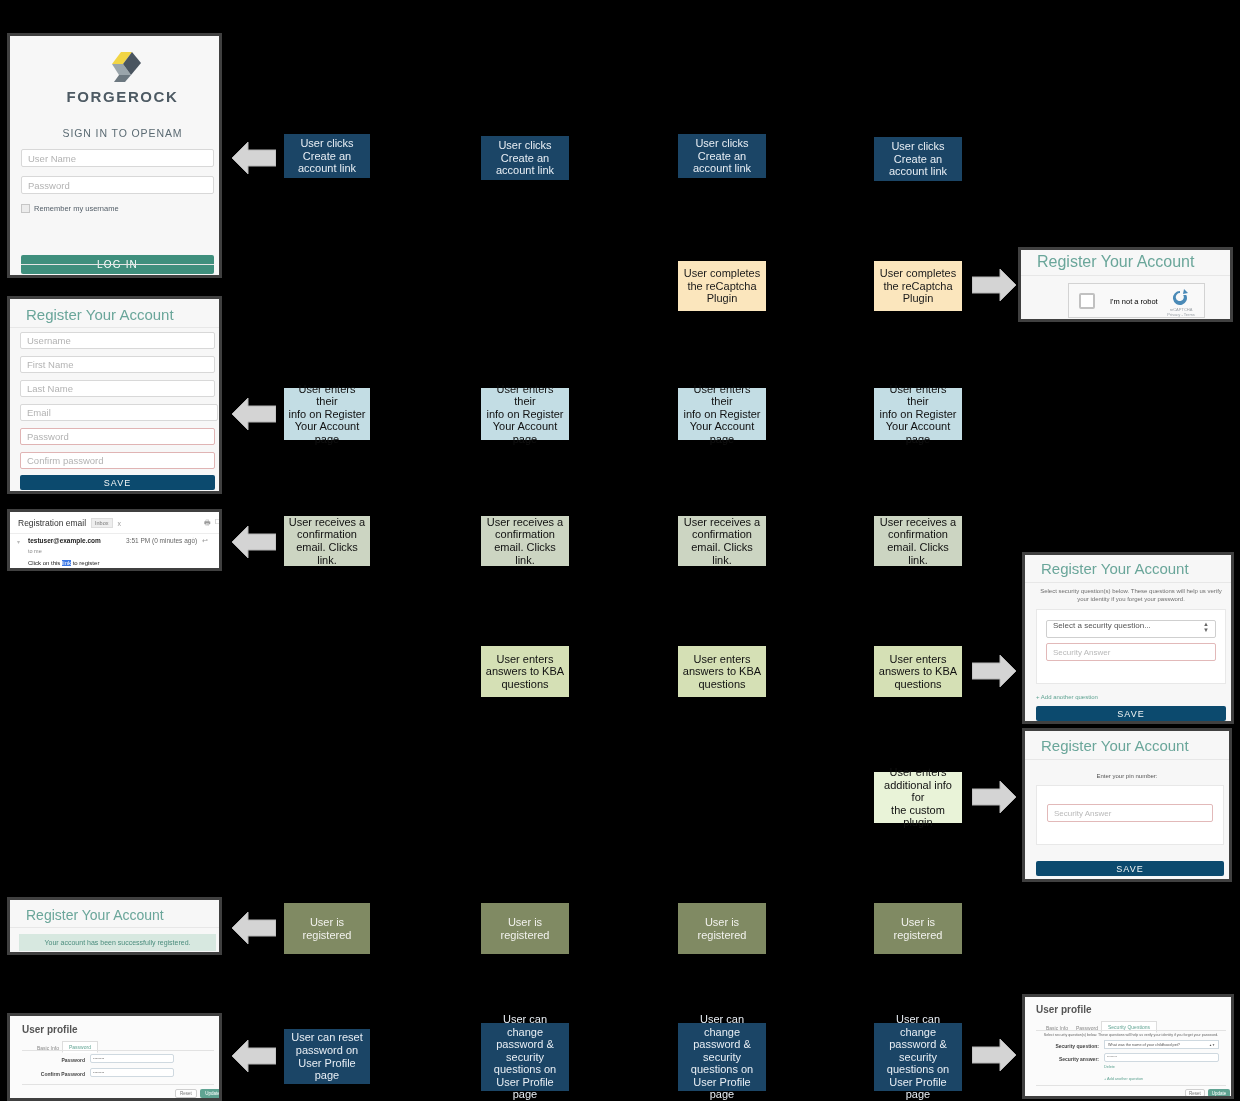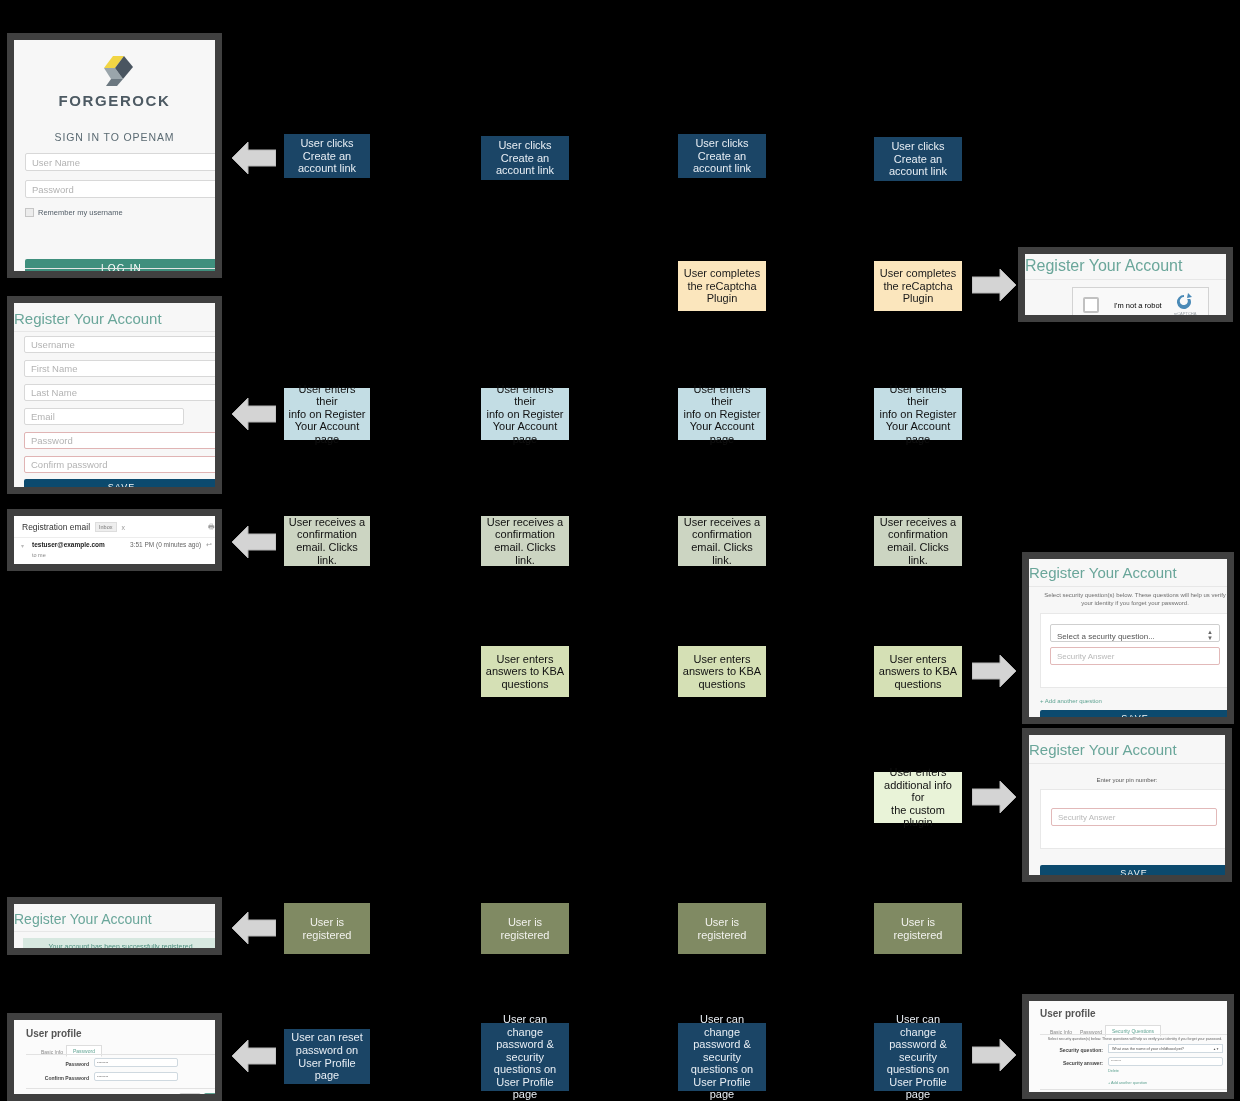--- a/index.html
+++ b/index.html
@@ -14,21 +14,21 @@
   .step.lblue{background:#c3dde4;color:#111;}
   .step.sage{background:#ccd5c2;color:#111;}
   .step.kba{background:#d5e0b5;color:#111;}
   .step.kbalight{background:#e9f3d8;color:#111;}
   .step.olive{background:#808a63;color:#f2f2ee;}
 
   
   .arrow{display:block;}
 
   
-  .panel{background:#fff;border:7px solid #404040;overflow:hidden;}
+  .panel{background:#fff;border:3px solid #404040;overflow:hidden;padding-left:16px;}
 
   
   #login-card{background:#f7f7f7;}
   .lg-logo-wrap{display:flex;flex-direction:column;align-items:center;padding-top:14px;}
   .lg-mark{width:44px;height:34px;position:relative;}
   .lg-word{font-size:15px;font-weight:bold;letter-spacing:1.6px;color:#4d5a63;margin-top:4px;}
   .lg-sign{text-align:center;font-size:10.5px;color:#5a6a72;letter-spacing:.9px;margin-top:22px;}
   .field{background:#fff;border:1px solid #d8d8d8;border-radius:2px;color:#b3b3b3;
          font-size:9.5px;display:flex;align-items:center;padding-left:6px;}
   .field.err{border-color:#e0b4b4;}
@@ -45,21 +45,21 @@
 
   
   .eml{background:#fff;font-size:6.5px;color:#333;}
   .eml-sub{font-size:8.5px;color:#333;}
   .eml-tag{font-size:5.5px;background:#eee;border:1px solid #ddd;color:#777;padding:1px 3px;}
   .eml-ic{color:#9a9a9a;font-size:7px;}
 
   
   .kba-desc{font-size:6px;color:#6e6e6e;text-align:center;line-height:8px;}
   .sel{border:1px solid #cfcfcf;background:#fff;font-size:8px;color:#555;
-       display:flex;align-items:flex-end;justify-content:space-between;padding:0 6px;border-radius:2px;}
+       display:flex;align-items:flex-start;justify-content:space-between;padding:0 6px;border-radius:2px;}
   .ans{border:1px solid #e2b9b9;background:#fff;font-size:8px;color:#b9b9b9;
        display:flex;align-items:center;padding-left:6px;border-radius:2px;}
   .addq{font-size:6px;color:#5fa392;}
 
   
   .up-title{font-size:10px;color:#555;font-weight:bold;}
   .up-tab{font-size:5px;color:#888;}
   .up-tab.active{color:#5fa392;border:1px solid #ddd;border-bottom:1px solid #fff;background:#fff;}
   .up-lbl{font-size:5px;color:#444;text-align:right;font-weight:bold;}
   .up-fld{border:1px solid #cfd9e0;background:#fff;height:9px;border-radius:2px;}
@@ -102,21 +102,21 @@
     <span class="tiny lnk">Create an account</span>
   </div>
 </div>
 
 <div class="abs panel" style="left:7px;top:296px;width:215px;height:198px;background:#f7f7f7;">
   <div class="reg-head">Register Your Account</div>
   <div class="abs" style="left:0;top:28px;width:100%;border-top:1px solid #e7e7e7;"></div>
   <div class="abs field" style="left:10px;top:33px;width:195px;height:17px;">Username</div>
   <div class="abs field" style="left:10px;top:57px;width:195px;height:17px;">First Name</div>
   <div class="abs field" style="left:10px;top:81px;width:195px;height:17px;">Last Name</div>
-  <div class="abs field" style="left:10px;top:105px;width:160px;height:17px;">Email</div>
+  <div class="abs field" style="left:10px;top:105px;width:198px;height:17px;">Email</div>
   <div class="abs field err" style="left:10px;top:129px;width:195px;height:17px;">Password</div>
   <div class="abs field err" style="left:10px;top:153px;width:195px;height:17px;">Confirm password</div>
   <div class="abs btn-sage" style="left:10px;top:176px;width:195px;height:15px;">SAVE</div>
 </div>
 
 <div class="abs panel eml" style="left:7px;top:509px;width:215px;height:62px;">
   <div class="abs" style="left:8px;top:6px;display:flex;align-items:center;gap:5px;">
     <span class="eml-sub">Registration email</span>
     <span class="eml-tag">Inbox</span>
     <span class="eml-ic">x</span>

